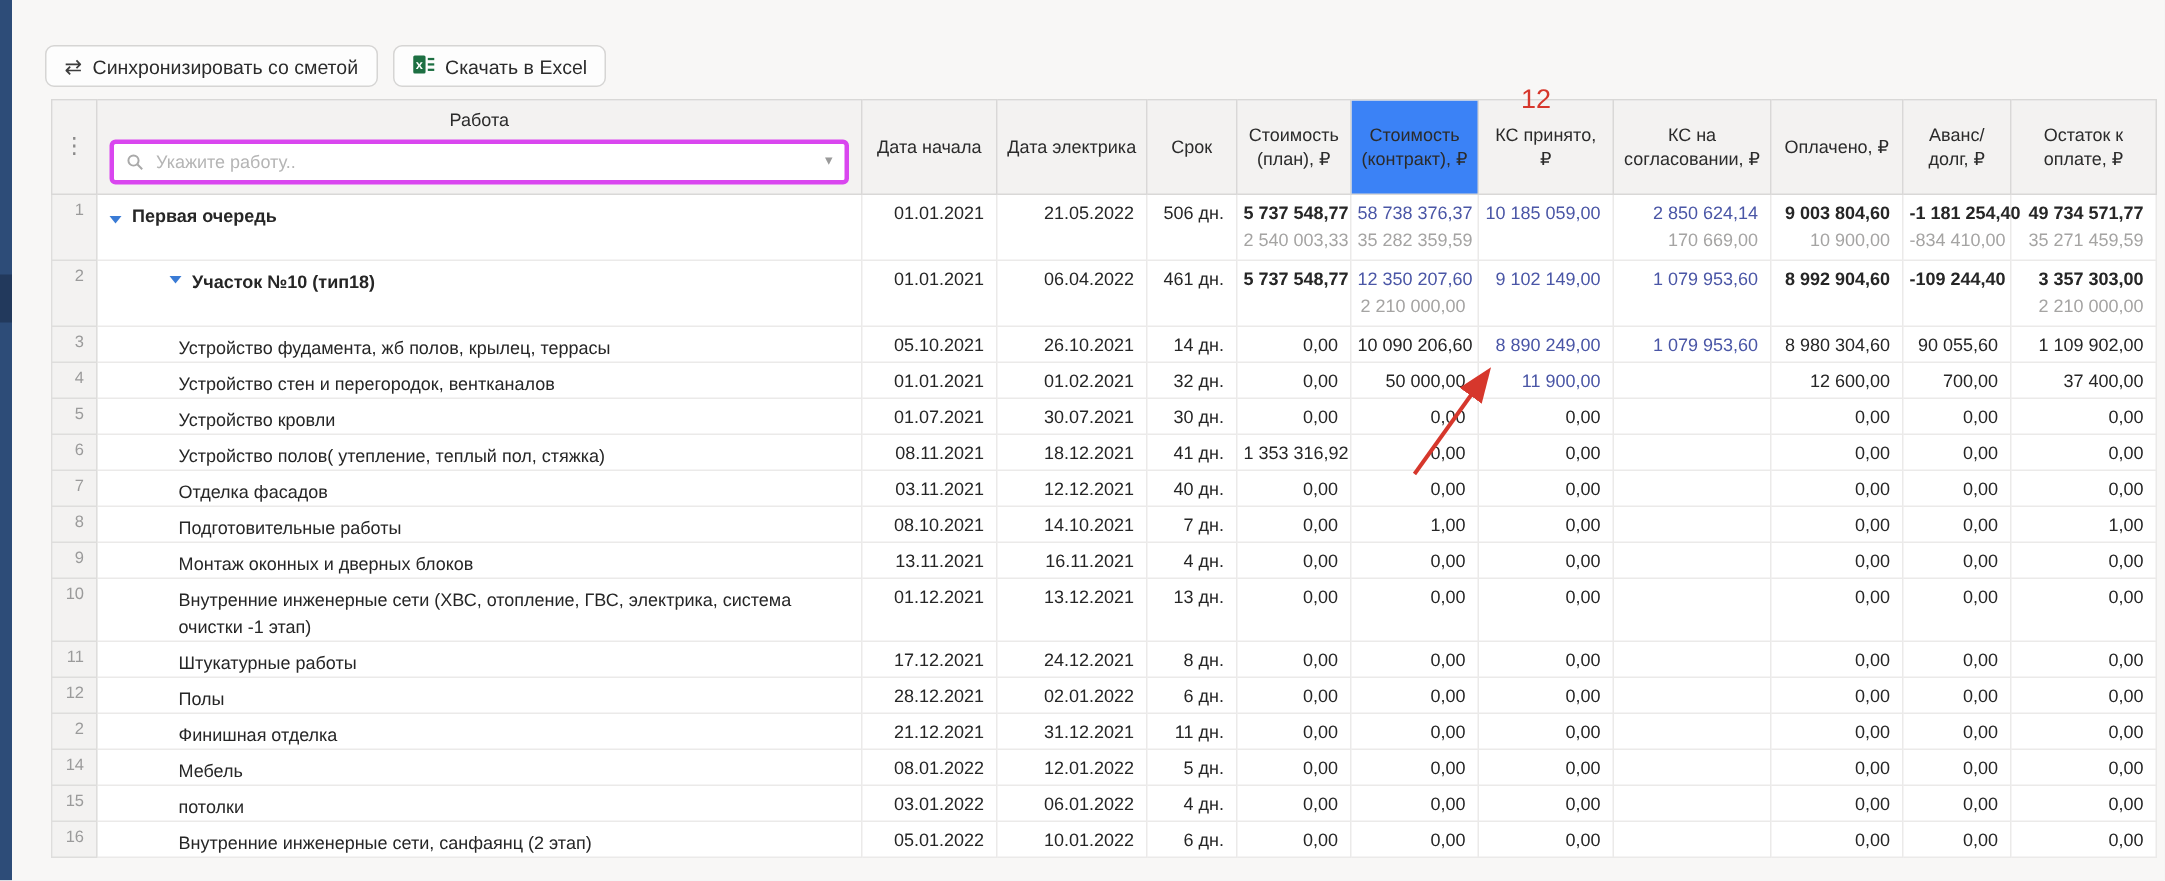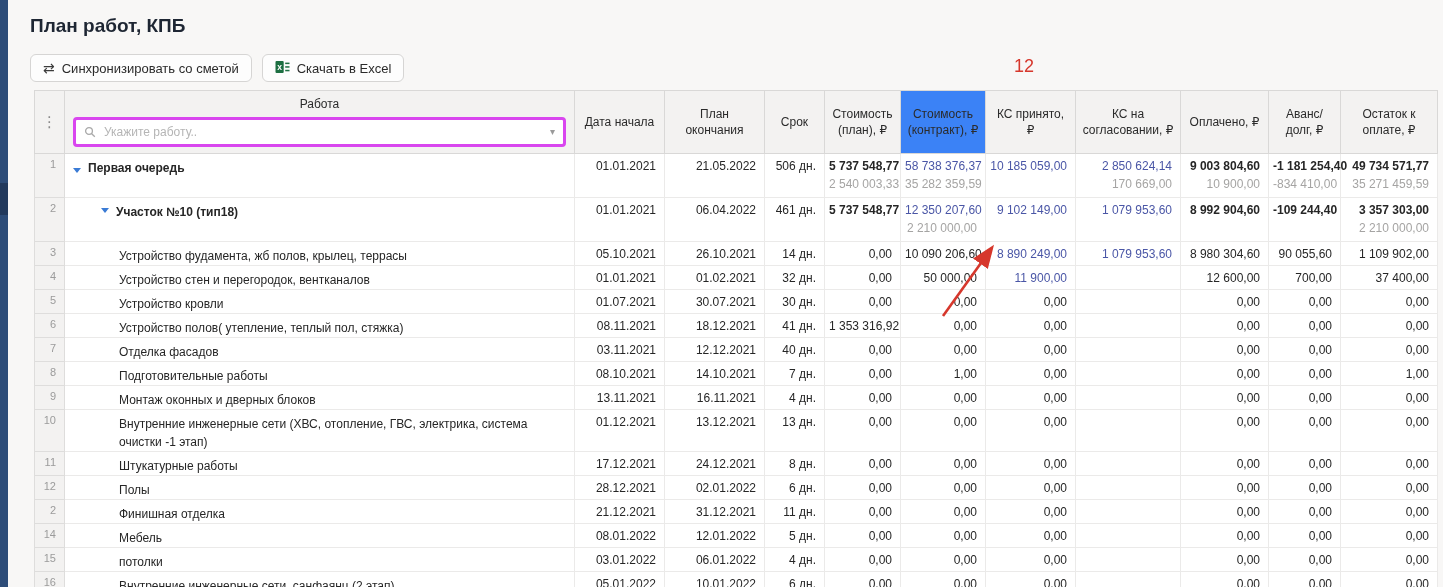--- a/index.html
+++ b/index.html
@@ -31,39 +31,38 @@
   tr{height:24px;}
   .num{background:#f3f2f1;border:1px solid #dedddc;color:#9b9b9b;text-align:right;
        padding:4px 8px 0 0;font-size:11px;vertical-align:top;}
   .val{text-align:right;padding:5px 8px 0 4px;vertical-align:top;font-size:12px;color:#262626;white-space:nowrap;}
   .m.blue{color:#4a56a6;cursor:pointer;}
   .m.b{font-weight:bold;}
   .sub{color:#a5a4a3;margin-top:4px;}
   .work{vertical-align:top;padding:5px 0 0 0;}
   .workin{display:flex;align-items:flex-start;}
   .lvl0 .workin{padding-left:8px;align-items:center;}
-  .lvl1 .workin{padding-left:36px;}
+  .lvl1 .workin{padding-left:48px;}
   .lvl2 .workin{padding-left:54px;}
   .caret{width:0;height:0;border-left:4px solid transparent;border-right:4px solid transparent;
          border-top:5px solid #3a7bd5;margin:5px 7px 0 0;flex:none;cursor:pointer;}
   .wname{font-size:12px;color:#262626;line-height:1.5;padding-right:8px;}
   .wname.b{font-weight:bold;}
   .red-label{position:absolute;left:1014px;top:56px;font-size:18px;color:#d6372c;z-index:6;}
   .arrow-svg{position:absolute;left:0;top:0;z-index:6;pointer-events:none;}
 </style>
 </head>
 <body>
 
 <div class="app">
   <div class="side-strip">
     <div class="active"></div>
   </div>
 
   <div class="content">
-    <h1 class="page-title">План работ, КПБ</h1>
 
     <div class="toolbar">
       <button class="btn">
         <span class="ic">⇄</span>
         <span>Синхронизировать со сметой</span>
       </button>
       <button class="btn">
         <span class="ic">
           <svg width="15" height="14" viewBox="0 0 15 14">
             <rect x="0.5" y="1" width="8.2" height="12" rx="1" fill="#1d6f42"></rect>
@@ -103,21 +102,21 @@
               <div class="search">
                 <svg width="12" height="12" viewBox="0 0 12 12">
                   <circle cx="5" cy="5" r="3.4" fill="none" stroke="#a9a9a9" stroke-width="1.3"></circle>
                   <line x1="7.7" y1="7.7" x2="10.8" y2="10.8" stroke="#a9a9a9" stroke-width="1.3"></line>
                 </svg>
                 <input type="text" placeholder="Укажите работу.." style="">
                 <span class="dd">▾</span>
               </div>
             </th>
             <th>Дата начала</th>
-            <th>План окончания</th>
+            <th>Дата электрика</th>
             <th>Срок</th>
             <th>Стоимость (план), ₽</th>
             <th class="hl">Стоимость (контракт), ₽</th>
             <th>КС принято, ₽</th>
             <th>КС на согласовании, ₽</th>
             <th>Оплачено, ₽</th>
             <th>Аванс/ долг, ₽</th>
             <th>Остаток к оплате, ₽</th>
           </tr>
         </thead>

